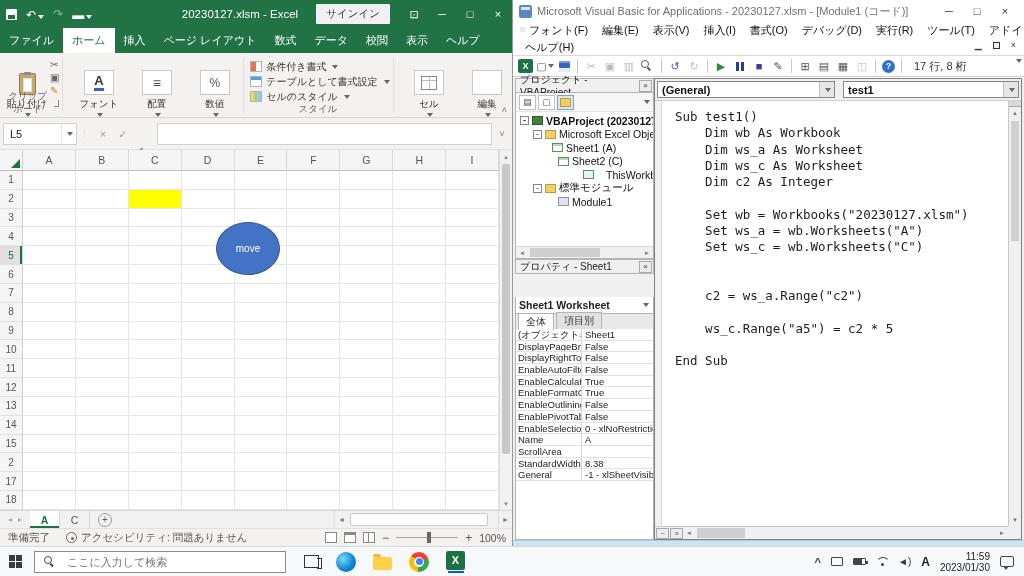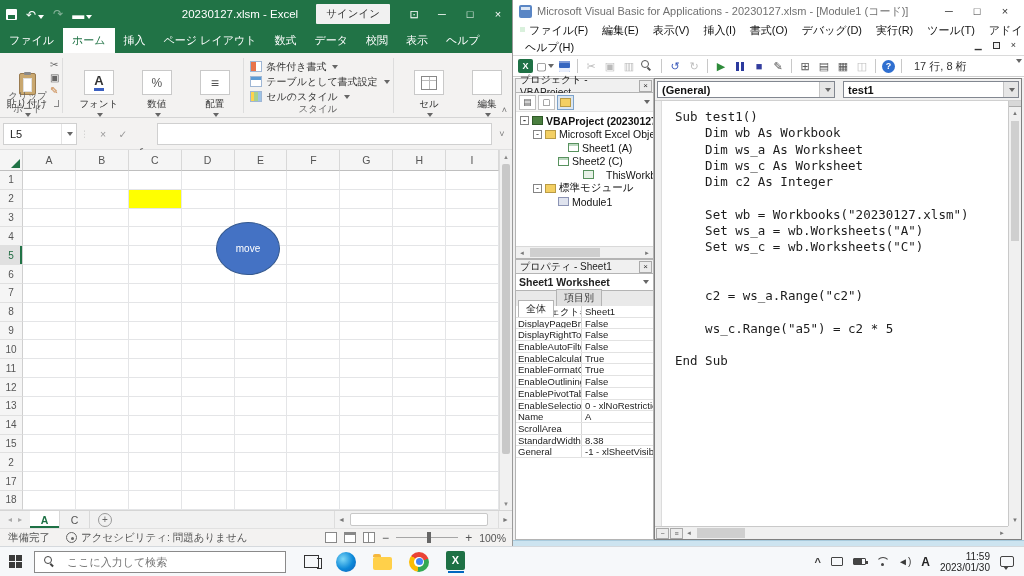--- a/index.html
+++ b/index.html
@@ -171,25 +171,25 @@
   .folder-icon { background:#f3cf63; border:1px solid #b99b45; }
   .sheet-icon { background:#fff; border:1px solid #58925e; box-shadow:inset 0 2px 0 #bcd9c0; }
   .workbook-icon { background:#e8f2e8; border:1px solid #58925e; }
   .module-icon { background:#dfe3ee; border:1px solid #8b93b4; }
   .proj-hscroll { height:12px; background:#f0f0f0; border-top:1px solid #d9d9d9; display:flex; align-items:center; }
   .proj-hscroll .hs-arr { width:12px; text-align:center; font-size:6px; color:#777; }
   .proj-hscroll .track { flex:1; position:relative; height:100%; }
   .proj-hscroll .thumb { position:absolute; left:2px; top:1px; bottom:1px; width:70px; background:#cfcfcf; }
 
   .props { top:181px; bottom:0; }
-  .prop-sel { height:17px; background:#fff; border:1px solid #b4b4b4; border-top:none; display:flex; align-items:center; font-size:10.5px; font-weight:bold; color:#222; padding-left:3px; }
+  .prop-sel { height:17px; background:#fff; border:1px solid #b4b4b4; border-top:none; display:flex; align-items:center; font-size:10.5px; font-weight:bold; color:#222; padding-left:3px;margin-top:23px; }
   .prop-sel .dcaret { margin-left:auto; margin-right:4px; }
   .prop-tabs { height:15px; display:flex; background:#e9e9e9; border-left:1px solid #b4b4b4; border-right:1px solid #b4b4b4; align-items:flex-end; }
   .ptab { font-size:10px; color:#333; padding:1px 7px; border:1px solid #b4b4b4; border-bottom:none; background:#e0e0e0; margin-left:2px; }
-  .ptab.active { background:#fff; position:relative; top:11px; }
+  .ptab.active { background:#fff; position:relative; top:1px; }
   .prop-grid { flex:1; background:#fff; border:1px solid #b4b4b4; border-top:none; overflow:hidden; }
   .prow { display:flex; height:11.7px; font-size:9.5px; color:#222; border-bottom:1px solid #e2e2e2; white-space:nowrap; }
   .pname { width:66px; flex:0 0 auto; border-right:1px solid #d6d6d6; overflow:hidden; padding-left:2px; }
   .pval { flex:1; overflow:hidden; padding-left:3px; }
 
   .codewin { position:absolute; left:141px; right:2px; top:0; bottom:0; background:#fff; border:1px solid #808080; }
   .combo-row { height:22px; background:#f0f0f0; display:flex; gap:8px; padding:2px 2px; border-bottom:1px solid #d0d0d0; }
   .combo { background:#fff; border:1px solid #828790; height:17px; display:flex; align-items:center; font-size:11px; font-weight:bold; color:#111; padding-left:4px; }
   .combo.left { width:178px; }
   .combo.right { flex:1; }
@@ -303,28 +303,28 @@
       <div class="gsep"></div>
       <div style="display:flex">
 
           <div class="rgroup collapsed">
             <div class="gicon font-icon"></div>
             <div class="glabel">フォント</div>
             <span class="dcaret dark"></span>
           </div>
 
           <div class="rgroup collapsed">
+            <div class="gicon align-icon"></div>
+            <div class="glabel">配置</div>
+            <span class="dcaret dark"></span>
+          </div>
+
+          <div class="rgroup collapsed">
             <div class="gicon number-icon"></div>
             <div class="glabel">数値</div>
-            <span class="dcaret dark"></span>
-          </div>
-
-          <div class="rgroup collapsed">
-            <div class="gicon align-icon"></div>
-            <div class="glabel">配置</div>
             <span class="dcaret dark"></span>
           </div>
         </div>
       <div class="gsep"></div>
       <div class="rgroup stylegrp">
         <div>
 
             <div class="stylerow">
               <span class="ticon cf-icon" style="width:12px;height:11px;"></span>
               <span>条件付き書式</span>
@@ -638,21 +638,21 @@
       <div class="v-controls">
         <span>─</span>
         <span>□</span>
         <span>×</span>
       </div>
     </div>
     <div class="v-menurow1">
       <span class="vm-icon"></span>
       <span style="display:flex;">
 
-      <span class="menu-item">ファイル(F)</span>
+      <span class="menu-item">フォント(F)</span>
           <span class="menu-item">編集(E)</span>
           <span class="menu-item">表示(V)</span>
           <span class="menu-item">挿入(I)</span>
           <span class="menu-item">書式(O)</span>
           <span class="menu-item">デバッグ(D)</span>
           <span class="menu-item">実行(R)</span>
           <span class="menu-item">ツール(T)</span>
           <span class="menu-item">アドイン(A)</span>
         </span>
     </div>
@@ -772,21 +772,21 @@
                 <span class="ticon project-icon"></span>
                 <span class="tlabel">VBAProject (20230127.xlsm)</span>
               </div>
 
               <div class="titem" style="padding-left: 17px;">
                 <span class="exp">-</span>
                 <span class="ticon folder-icon"></span>
                 <span class="tlabel">Microsoft Excel Objects</span>
               </div>
 
-              <div class="titem" style="padding-left: 40px;">
+              <div class="titem" style="padding-left: 24px;">
                 <span class="exp"></span>
                 <span class="ticon sheet-icon"></span>
                 <span class="tlabel">Sheet1 (A)</span>
               </div>
 
               <div class="titem" style="padding-left: 30px;">
                 <span class="exp"></span>
                 <span class="ticon sheet-icon"></span>
                 <span class="tlabel">Sheet2 (C)</span>
               </div>

